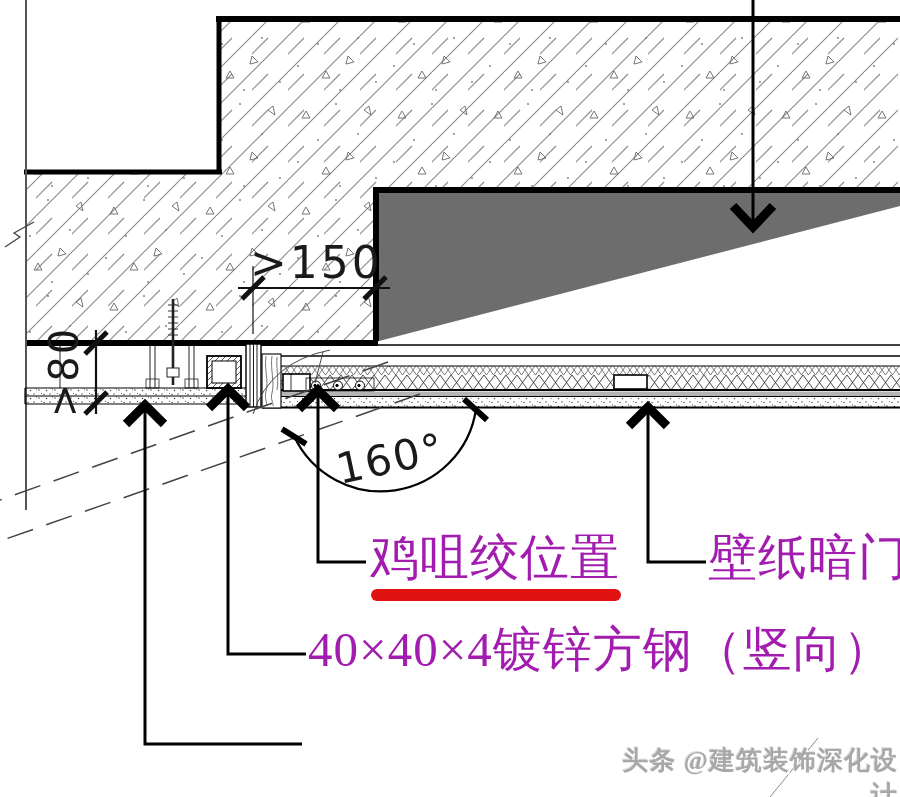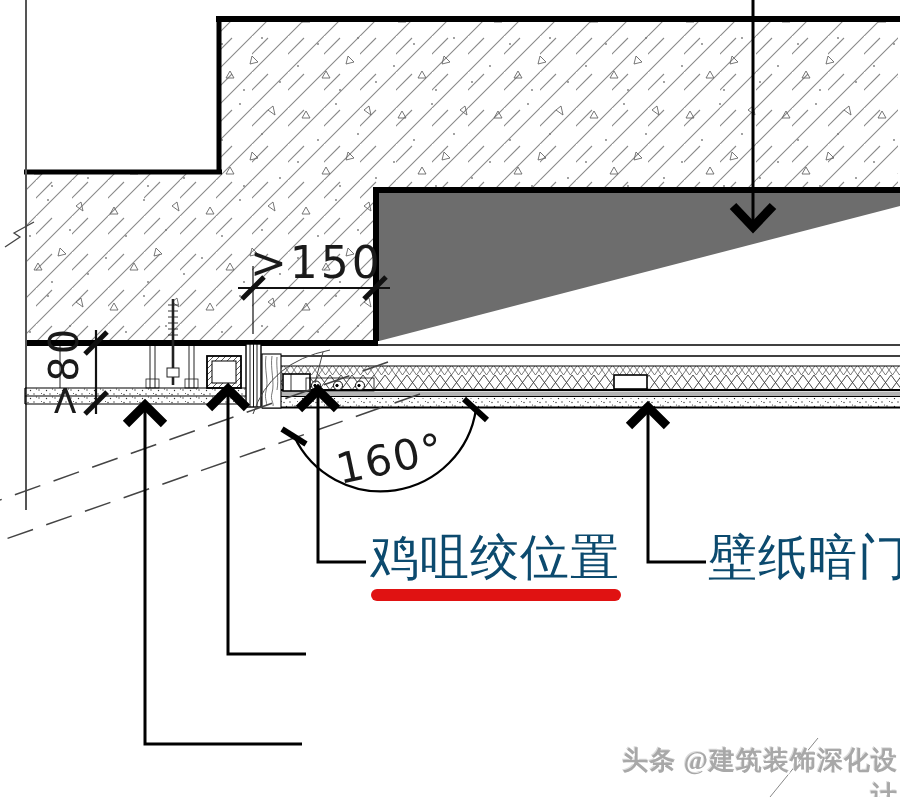--- a/index.html
+++ b/index.html
@@ -1,20 +1,20 @@
 <!DOCTYPE html>
 <html><head>
 <meta charset="utf-8">
 <style>
   html,body{margin:0;padding:0;background:#fff;}
   #stage{position:relative;width:900px;height:797px;background:#ffffff;overflow:hidden;
          font-family:"Liberation Sans",sans-serif;}
   #stage svg{position:absolute;left:0;top:0;}
   .lbl{position:absolute;font-family:"Liberation Serif","DejaVu Serif",serif;
-       font-size:49px;color:#0c4a6e;white-space:nowrap;line-height:1;letter-spacing:1px;}
+       font-size:49px;color:#a21caf;white-space:nowrap;line-height:1;letter-spacing:1px;}
   .dim{position:absolute;font-family:"DejaVu Sans",sans-serif;color:#1a1a1a;
        white-space:nowrap;line-height:1;}
   .dim-150{left:250px;top:241px;font-size:44px;letter-spacing:3px;text-align:right;}
   .dim-80{left:20px;top:350px;width:92px;height:44px;font-size:40px;letter-spacing:2px;
           transform:rotate(-90deg);text-align:center;}
   .dim-angle{left:336px;top:438px;font-size:42px;letter-spacing:2px;transform:rotate(-12deg);}
   .lbl-hinge{left:370px;top:533px;}
   .lbl-door{left:708px;top:533px;}
   .lbl-steel{left:308px;top:625px;}
   .lbl-finish{left:306px;top:719px;}
@@ -220,16 +220,17 @@
   <line x1="818" y1="738" x2="770" y2="797" stroke="#888" stroke-width="1"></line>
 </svg>
 
 <div class="dim dim-150">&gt;150</div>
 <div class="dim dim-80">&gt;80</div>
 <div class="dim dim-angle">160°</div>
 
 <div class="lbl lbl-hinge">鸡咀绞位置</div>
 <div class="red-underline"></div>
 <div class="lbl lbl-door">壁纸暗门</div>
+<div class="lbl lbl-steel">40×40×4镀锌方钢（竖向）</div>
 
 <div class="watermark">头条 @建筑装饰深化设计</div>
 
 </div>
 
 </body></html>

